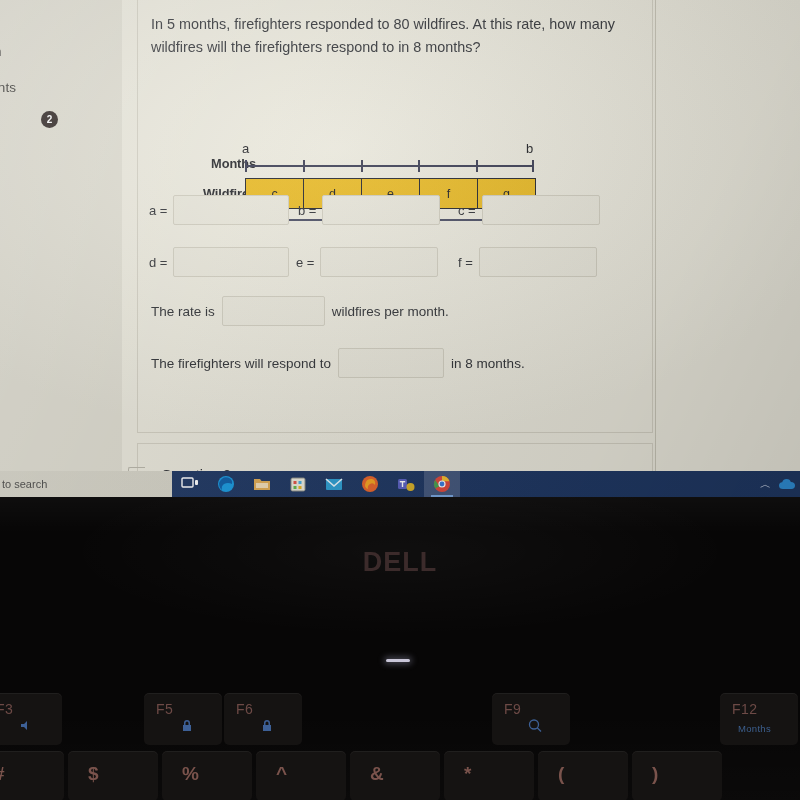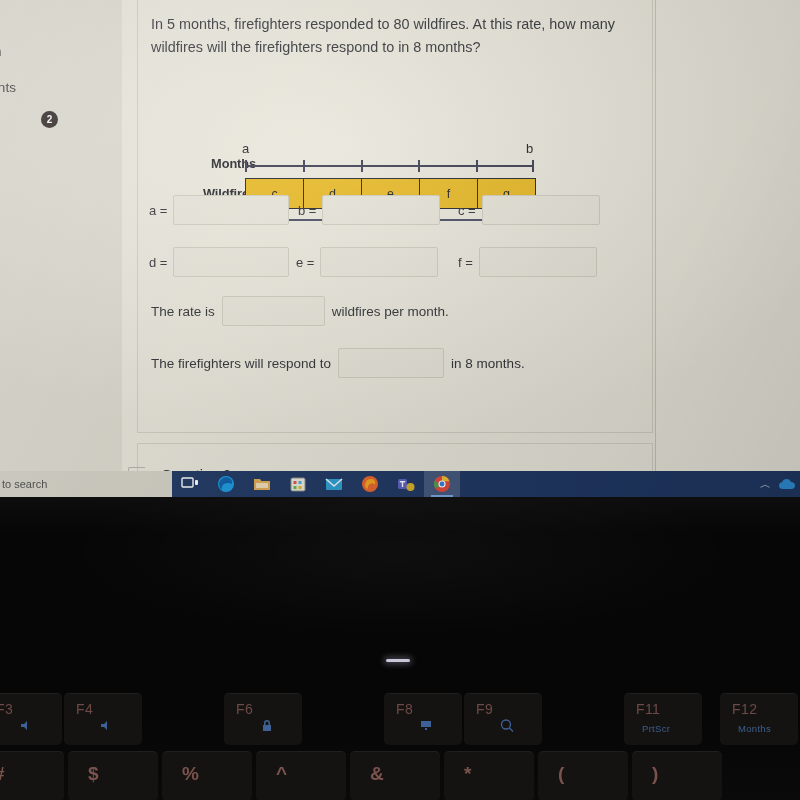--- a/index.html
+++ b/index.html
@@ -535,56 +535,47 @@
         <path d="M4,11 Q0,11 0,7.5 Q0,4.5 3.2,4.2 Q4.2,1 7.6,1 Q11,1 11.8,4 Q16,4 16,7.6 Q16,11 12.4,11 Z" fill="#2f8fd8"></path>
       </svg>
     </div>
   </div>
 
   <div id="screen-glare"></div>
 </div>
 
 <div id="bezel">
   <div id="bezel-sheen"></div>
+  <div id="dell-logo">DELL</div>
   <div id="power-led"></div>
   <div id="keyboard">
       <div class="key fkey" style="left: -16px; width: 78px;">
         <span class="kl">F3</span>
         <span class="kglyph"><svg width="15" height="13" viewBox="0 0 15 13">
             <path fill="#3d6096" d="M1,5 L4,5 L7,2 L7,11 L4,8 L1,8 Z"></path>
           </svg></span>
       </div>
-      <div class="key fkey" style="left: 64px; width: 78px;">
-        <span class="kl">F4</span>
+      <div class="key fkey" style="left: 144px; width: 78px;">
+        <span class="kl">F5</span>
         <span class="kglyph"><svg width="15" height="13" viewBox="0 0 15 13">
-            <path fill="#3d6096" d="M1,5 L4,5 L7,2 L7,11 L4,8 L1,8 Z"></path>
+            <path fill="#3d6096" d="M4,6 L4,4 A3,3 0 0 1 10,4 L10,6 L11,6 L11,12 L3,12 L3,6 Z M5.5,6 L8.5,6 L8.5,4 A1.5,1.5 0 0 0 5.5,4 Z"></path>
           </svg></span>
       </div>
       <div class="key fkey" style="left: 224px; width: 78px;">
         <span class="kl">F6</span>
         <span class="kglyph"><svg width="15" height="13" viewBox="0 0 15 13">
             <path fill="#3d6096" d="M4,6 L4,4 A3,3 0 0 1 10,4 L10,6 L11,6 L11,12 L3,12 L3,6 Z M5.5,6 L8.5,6 L8.5,4 A1.5,1.5 0 0 0 5.5,4 Z"></path>
           </svg></span>
       </div>
-      <div class="key fkey" style="left: 384px; width: 78px;">
-        <span class="kl">F8</span>
-        <span class="kglyph"><svg width="15" height="13" viewBox="0 0 15 13">
-            <path fill="#3d6096" d="M1,2 L11,2 L11,8 L1,8 Z M5,9 L7,9 L7,11 L5,11 Z"></path>
-          </svg></span>
-      </div>
-      <div class="key fkey" style="left: 464px; width: 78px;">
+      <div class="key fkey" style="left: 492px; width: 78px;">
         <span class="kl">F9</span>
         <span class="kglyph"><svg width="15" height="13" viewBox="0 0 15 13">
             <path fill="none" d="M6,1 A4.5,4.5 0 1 1 6,10 A4.5,4.5 0 1 1 6,1 Z M9.5,9 L13,12.5" stroke="#3d6096" stroke-width="1.3"></path>
           </svg></span>
       </div>
-      <div class="key fkey" style="left: 624px; width: 78px;">
-        <span class="kl">F11</span>
-        <span class="ksub" style="left: 18px;">PrtScr</span>
-      </div>
       <div class="key fkey" style="left: 720px; width: 78px;">
         <span class="kl">F12</span>
         <span class="ksub" style="left: 18px;">Months</span>
       </div>
       <div class="key nkey" style="left: -26px; width: 90px;">
         <span class="ksym">#</span>
       </div>
       <div class="key nkey" style="left: 68px; width: 90px;">
         <span class="ksym">$</span>
       </div>

